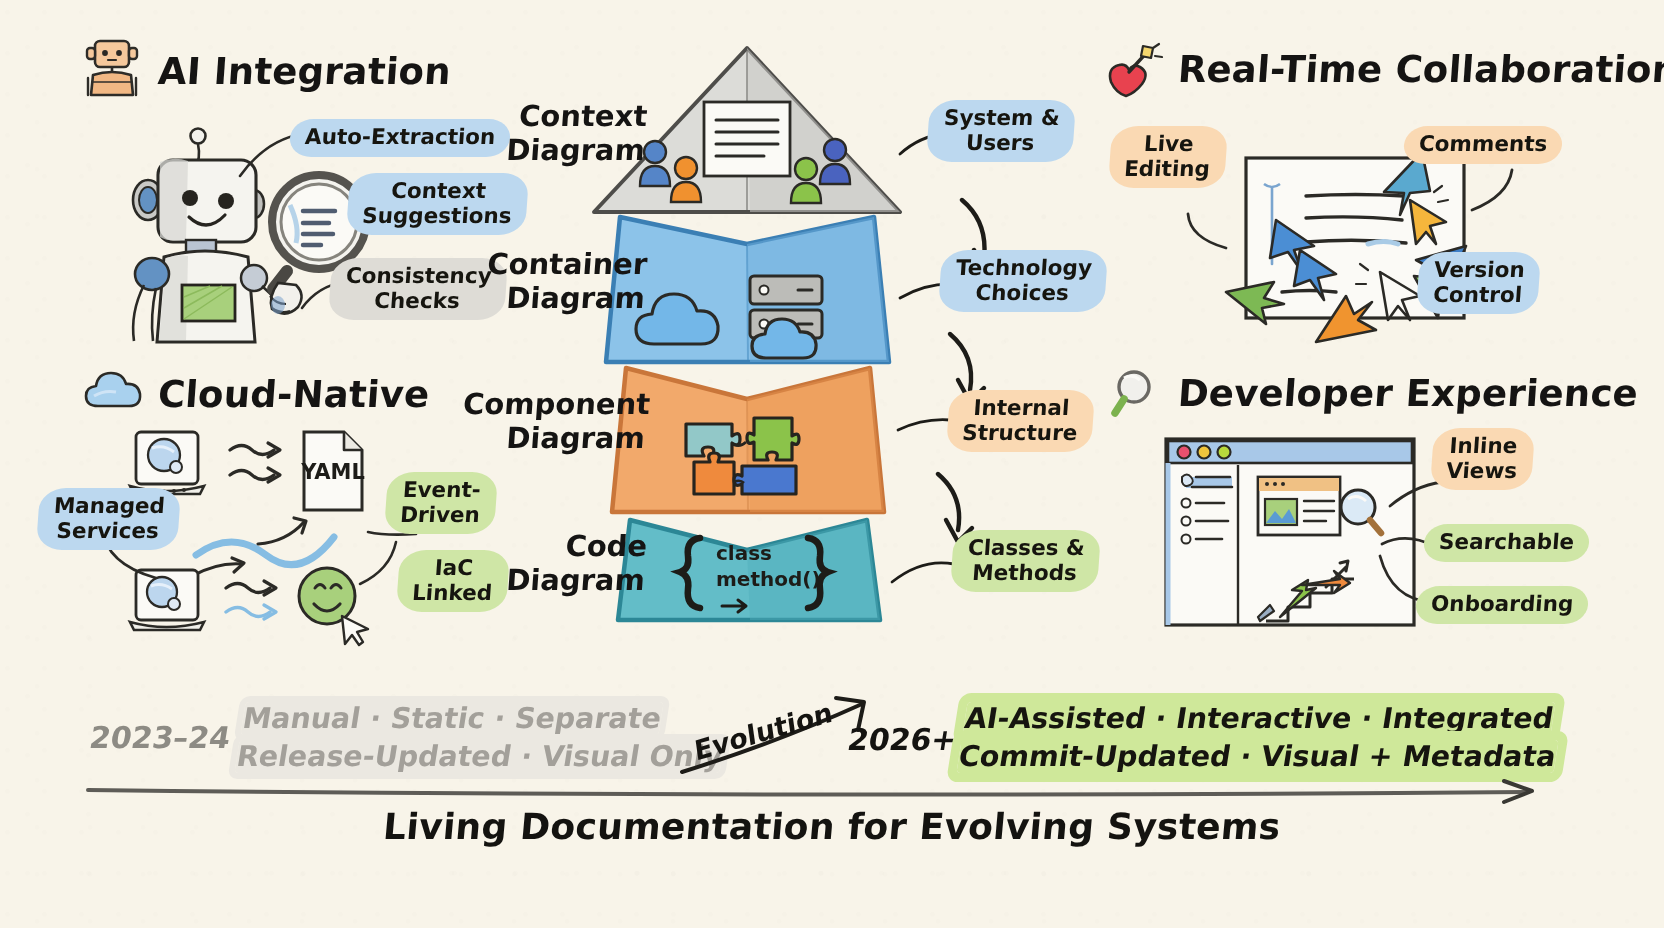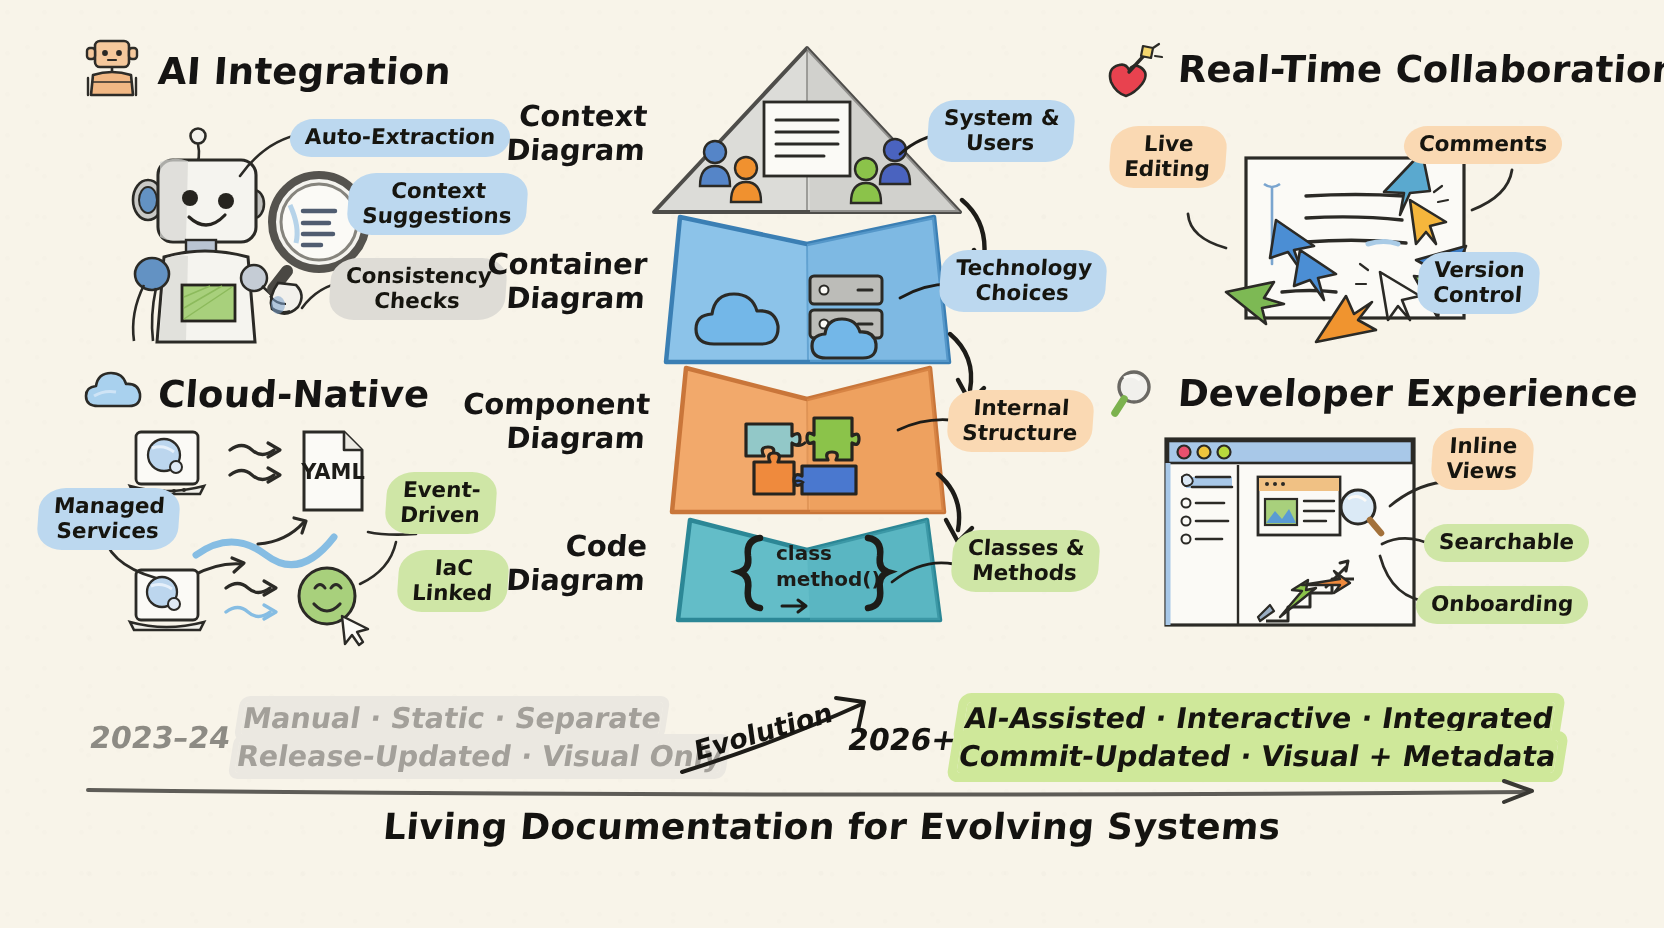--- a/index.html
+++ b/index.html
@@ -271,21 +271,21 @@
   </div>
   <div class="abs pill green" style="left:386px; top:472px;">
     <span>Event-</span><br>
     <span>Driven</span>
   </div>
   <div class="abs pill green" style="left:398px; top:550px;">
     <span>IaC</span><br>
     <span>Linked</span>
   </div>
 
-  <div class="abs" style="left:642px; top:44px;">
+  <div class="abs" style="left:582px; top:44px;">
     <svg width="330" height="586" viewBox="0 0 330 586">
 
       <g>
         <path d="M165 4 L318 168 L12 168 Z" fill="#dcdcd8" stroke="#4e4d4a" stroke-width="4" stroke-linejoin="round"></path>
         <path d="M165 4 L318 168 L168 168 Z" fill="#c9c9c4" opacity=".55"></path>
         <path d="M165 6 L165 166" stroke="#6b6a66" stroke-width="2" opacity=".55"></path>
       </g>
 
       <g>
         <path d="M165 200 L292 173 L307 318 L24 318 L38 173 Z" fill="#8cc3e9" stroke="#3b7fb4" stroke-width="4.5" stroke-linejoin="round"></path>

